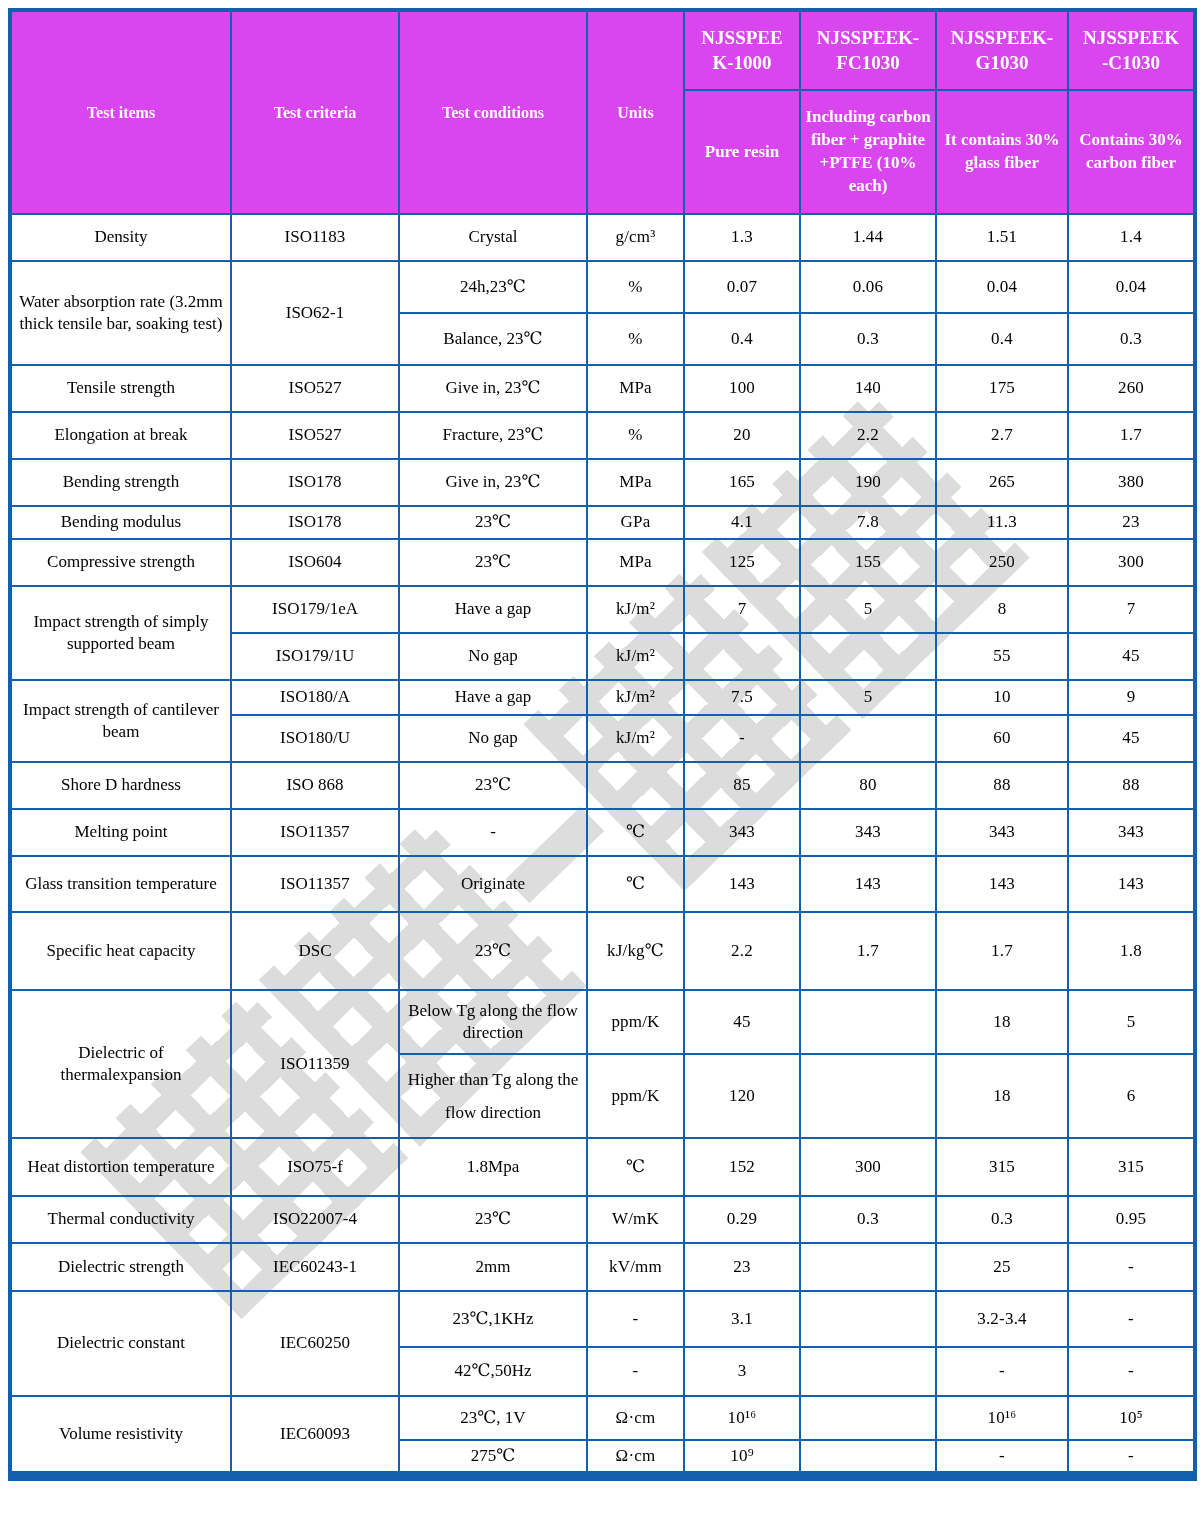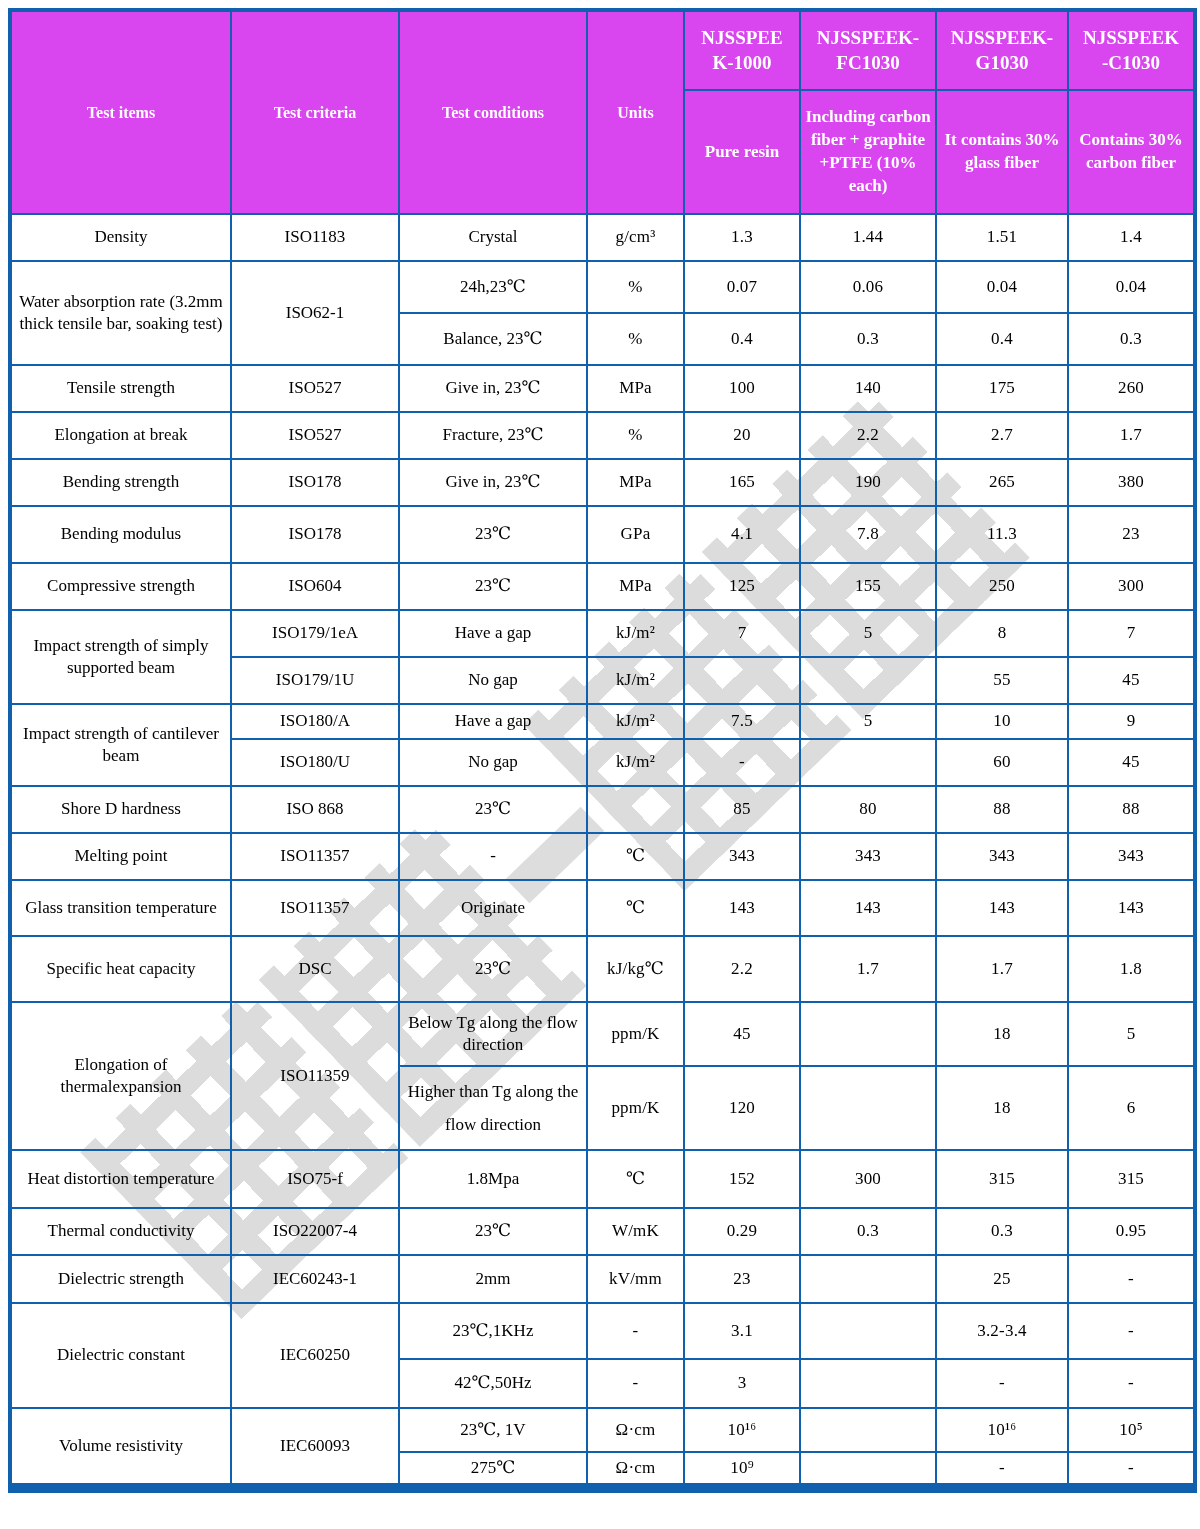--- a/index.html
+++ b/index.html
@@ -138,21 +138,21 @@
       <tr style="height:47px">
         <td class="c-item">Bending strength</td>
         <td class="c-crit">ISO178</td>
         <td class="c-cond">Give in, 23℃</td>
         <td class="c-unit">MPa</td>
         <td class="c-val">165</td>
         <td class="c-val">190</td>
         <td class="c-val">265</td>
         <td class="c-val">380</td>
       </tr>
-      <tr style="height:57px">
+      <tr style="height:33px">
         <td class="c-item">Bending modulus</td>
         <td class="c-crit">ISO178</td>
         <td class="c-cond">23℃</td>
         <td class="c-unit">GPa</td>
         <td class="c-val">4.1</td>
         <td class="c-val">7.8</td>
         <td class="c-val">11.3</td>
         <td class="c-val">23</td>
       </tr>
       <tr style="height:47px">
@@ -226,32 +226,32 @@
       <tr style="height:56px">
         <td class="c-item">Glass transition temperature</td>
         <td class="c-crit">ISO11357</td>
         <td class="c-cond">Originate</td>
         <td class="c-unit">℃</td>
         <td class="c-val">143</td>
         <td class="c-val">143</td>
         <td class="c-val">143</td>
         <td class="c-val">143</td>
       </tr>
-      <tr style="height:66px">
+      <tr style="height:78px">
         <td class="c-item">Specific heat capacity</td>
         <td class="c-crit">DSC</td>
         <td class="c-cond">23℃</td>
         <td class="c-unit">kJ/kg℃</td>
         <td class="c-val">2.2</td>
         <td class="c-val">1.7</td>
         <td class="c-val">1.7</td>
         <td class="c-val">1.8</td>
       </tr>
       <tr style="height:64px">
-        <td class="c-item" rowspan="2">Elongation of thermalexpansion</td>
+        <td class="c-item" rowspan="2">Dielectric of thermalexpansion</td>
         <td class="c-crit" rowspan="2">ISO11359</td>
         <td class="c-cond">Below Tg along the flow direction</td>
         <td class="c-unit">ppm/K</td>
         <td class="c-val">45</td>
         <td class="c-val"></td>
         <td class="c-val">18</td>
         <td class="c-val">5</td>
       </tr>
       <tr style="height:84px">
         <td class="c-cond lh-tall">Higher than Tg along the flow direction</td>

